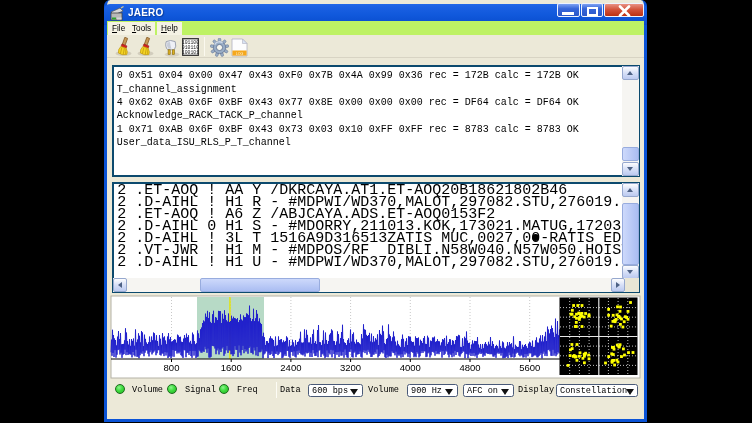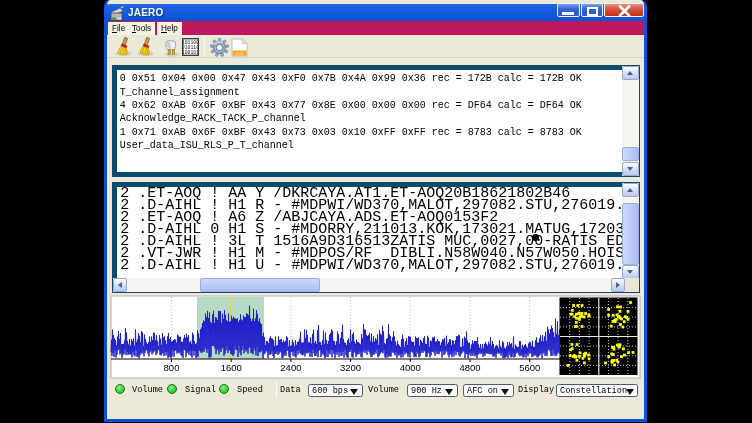--- a/index.html
+++ b/index.html
@@ -4,24 +4,24 @@
 html,body{width:752px;height:423px;background:#000;overflow:hidden}
 #stage{position:relative;width:752px;height:423px;background:#000;font-family:"Liberation Sans",sans-serif}
 .abs{position:absolute}
 #win{left:104px;top:0;width:543px;height:422px;background:#ece9d8;border-left:3px solid #0a53d7;border-right:3px solid #0a53d7;border-bottom:3px solid #0a53d7;border-radius:6px 6px 0 0}
 #title{left:104px;top:4px;width:543px;height:21px;background:linear-gradient(180deg,#2268e8 0%,#1a60e2 15%,#1159dc 50%,#0b50d2 85%,#0948c8 100%);border-radius:6px 6px 0 0}
 #title .txt{position:absolute;left:24px;top:3px;color:#fff;font-weight:bold;font-size:10px;letter-spacing:0.2px;text-shadow:1px 1px 1px #0a3a9a}
 .tbtn{position:absolute;top:3px;height:14px;border-radius:2px;border:1px solid #eef2ff}
 #btnmin{left:557px;width:23px;background:linear-gradient(180deg,#7da1f2 0%,#3665d8 40%,#2a56c8 100%)}
 #btnmax{left:581px;width:22px;background:linear-gradient(180deg,#7da1f2 0%,#3665d8 40%,#2a56c8 100%)}
 #btncls{left:604px;width:40px;background:linear-gradient(180deg,#e89184 0%,#d4543c 45%,#bc3012 100%)}
-#menubar{left:107px;top:21px;width:537px;height:14px;background:#be185d;font-size:8.2px;color:#000}
+#menubar{left:107px;top:21px;width:537px;height:14px;background:#bef264;font-size:8.2px;color:#000}
 .mitem{position:absolute;top:1px;height:13px;padding:2px 4px;background:#f5f2e4}
 #toolbar{left:107px;top:35px;width:537px;height:23px;background:#ece9d8;border-bottom:1px solid #d8d4c4}
-.ta{background:#fff;border:5px solid #0c4a6e;overflow:hidden}
+.ta{background:#fff;border:2px solid #0c4a6e;overflow:hidden}
 #ta1{left:112px;top:65px;width:528px;height:112px}
 #ta1 pre{position:absolute;left:2.8px;top:2.2px;font-family:"Liberation Mono",monospace;font-size:10px;line-height:13.35px;color:#000}
 #ta2{left:112px;top:182px;width:528px;height:111px}
 #ta2 pre{position:absolute;left:3.2px;top:0.6px;font-family:Liberation Mono, monospace;font-size:15px;line-height:12.03px;color:#000}
 .sbv{position:absolute;background:#f6f5f2}
 .sbtn{position:absolute;background:linear-gradient(180deg,#fdfdfe 0%,#d7e0f7 50%,#bccaf0 100%);border:1px solid #96a8ce;border-radius:2px}
 .thumb{position:absolute;background:linear-gradient(90deg,#cdd9fb,#aabdf2);border:1px solid #98acde;border-radius:2px}
 .thumbh{position:absolute;background:linear-gradient(180deg,#cdd9fb,#aabdf2);border:1px solid #98acde;border-radius:2px}
 .arrow{position:absolute;width:0;height:0}
 #ctrl{left:107px;top:378px;width:537px;height:24px;font-family:"Liberation Mono",monospace;font-weight:normal;font-size:8.6px;color:#000}
@@ -283,21 +283,21 @@
       <rect x="629.1" y="301.1" width="2.8" height="2.8" fill="#ffff00"></rect>
       <rect x="631.6" y="351.1" width="2.8" height="2.8" fill="#ffff00"></rect>
       <rect x="604.1" y="361.6" width="2.8" height="2.8" fill="#ffff00"></rect>
 </svg>
 <div id="ctrl" class="abs">
   <div class="led" style="left:8px;top:6px"></div>
       <div class="clabel" style="left:25px">Volume</div>
   <div class="led" style="left:60px;top:6px"></div>
       <div class="clabel" style="left:78px">Signal</div>
   <div class="led" style="left:112px;top:6px"></div>
-      <div class="clabel" style="left:130px">Speed</div>
+      <div class="clabel" style="left:130px">Freq</div>
   <div class="abs" style="left:169px;top:4px;width:1px;height:16px;background:#c2bea8;border-right:1px solid #fdfcf5"></div>
   <div class="clabel" style="left:173px">Data</div>
   <div class="combo" style="left:201px;width:55px">600 bps<div class="carr" style="right:4px;top:4px"></div></div>
   <div class="clabel" style="left:261px">Volume</div>
   <div class="combo" style="left:300px;width:51px">900 Hz<div class="carr" style="right:4px;top:4px"></div></div>
   <div class="combo" style="left:356px;width:51px">AFC on<div class="carr" style="right:4px;top:4px"></div></div>
   <div class="clabel" style="left:411px">Display</div>
   <div class="combo" style="left:449px;width:82px">Constellation<div class="carr" style="right:3px;top:4px"></div></div>
 </div>
 </div>

